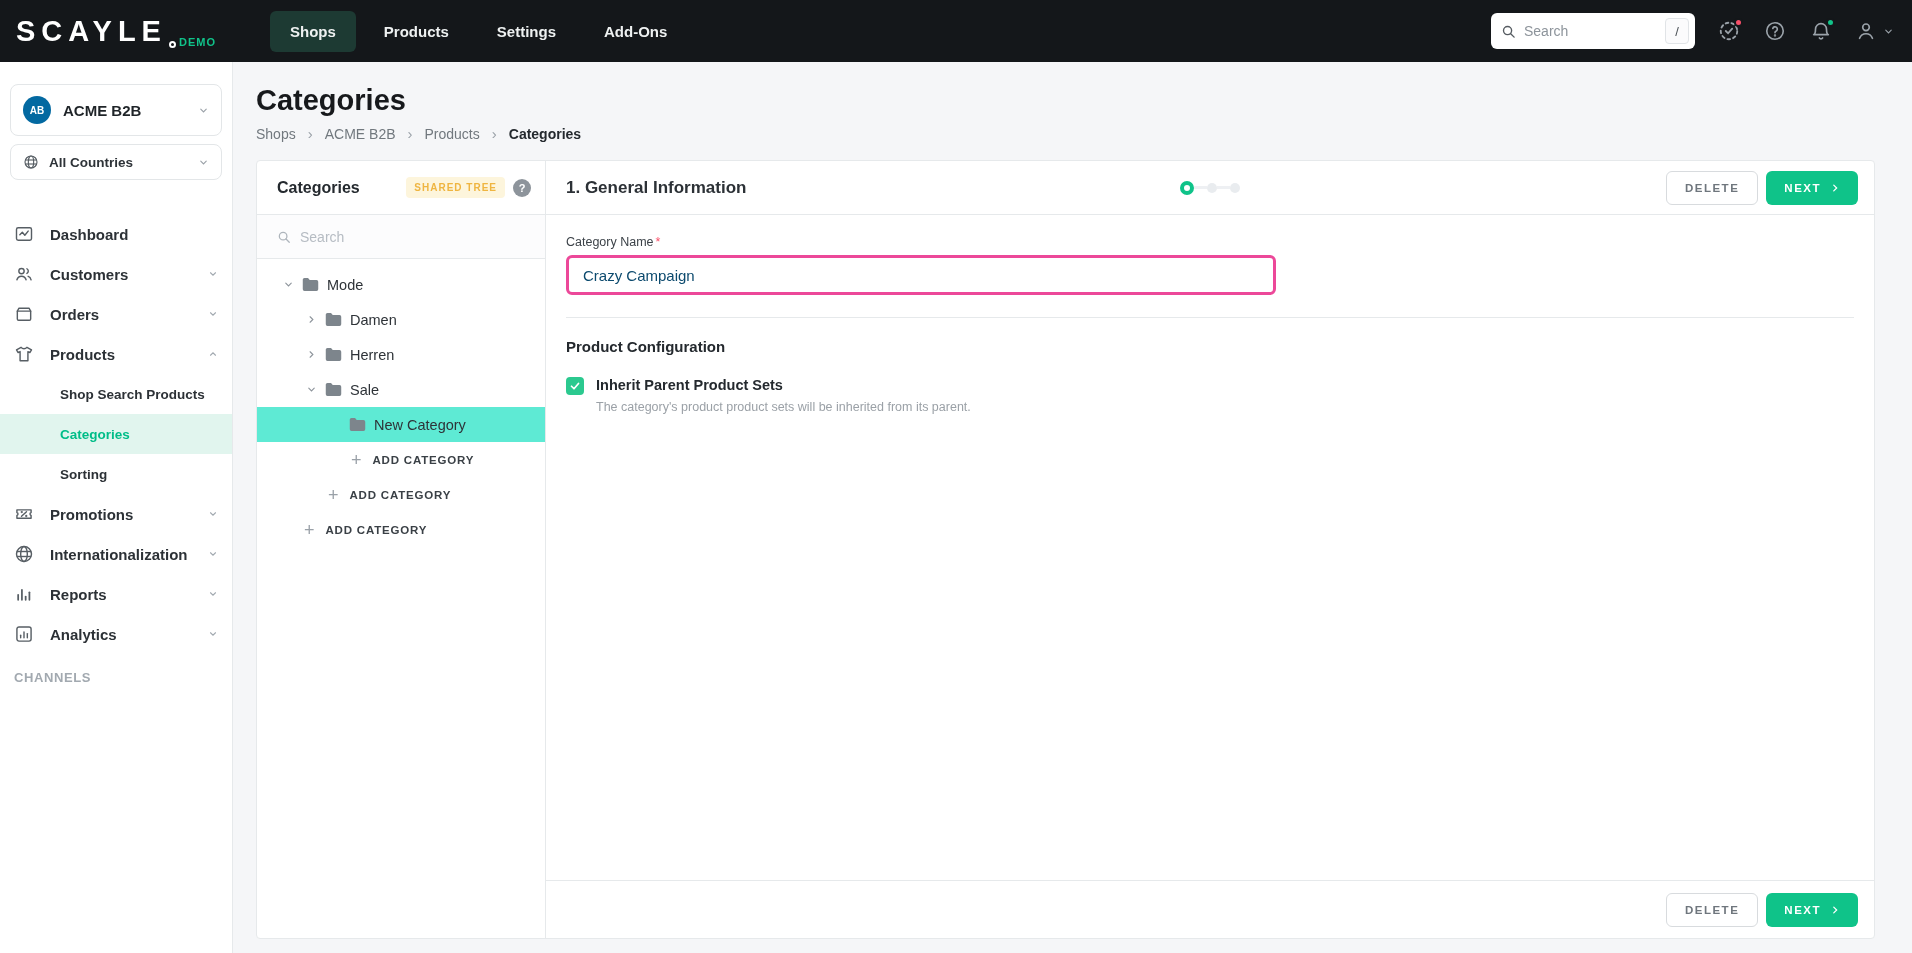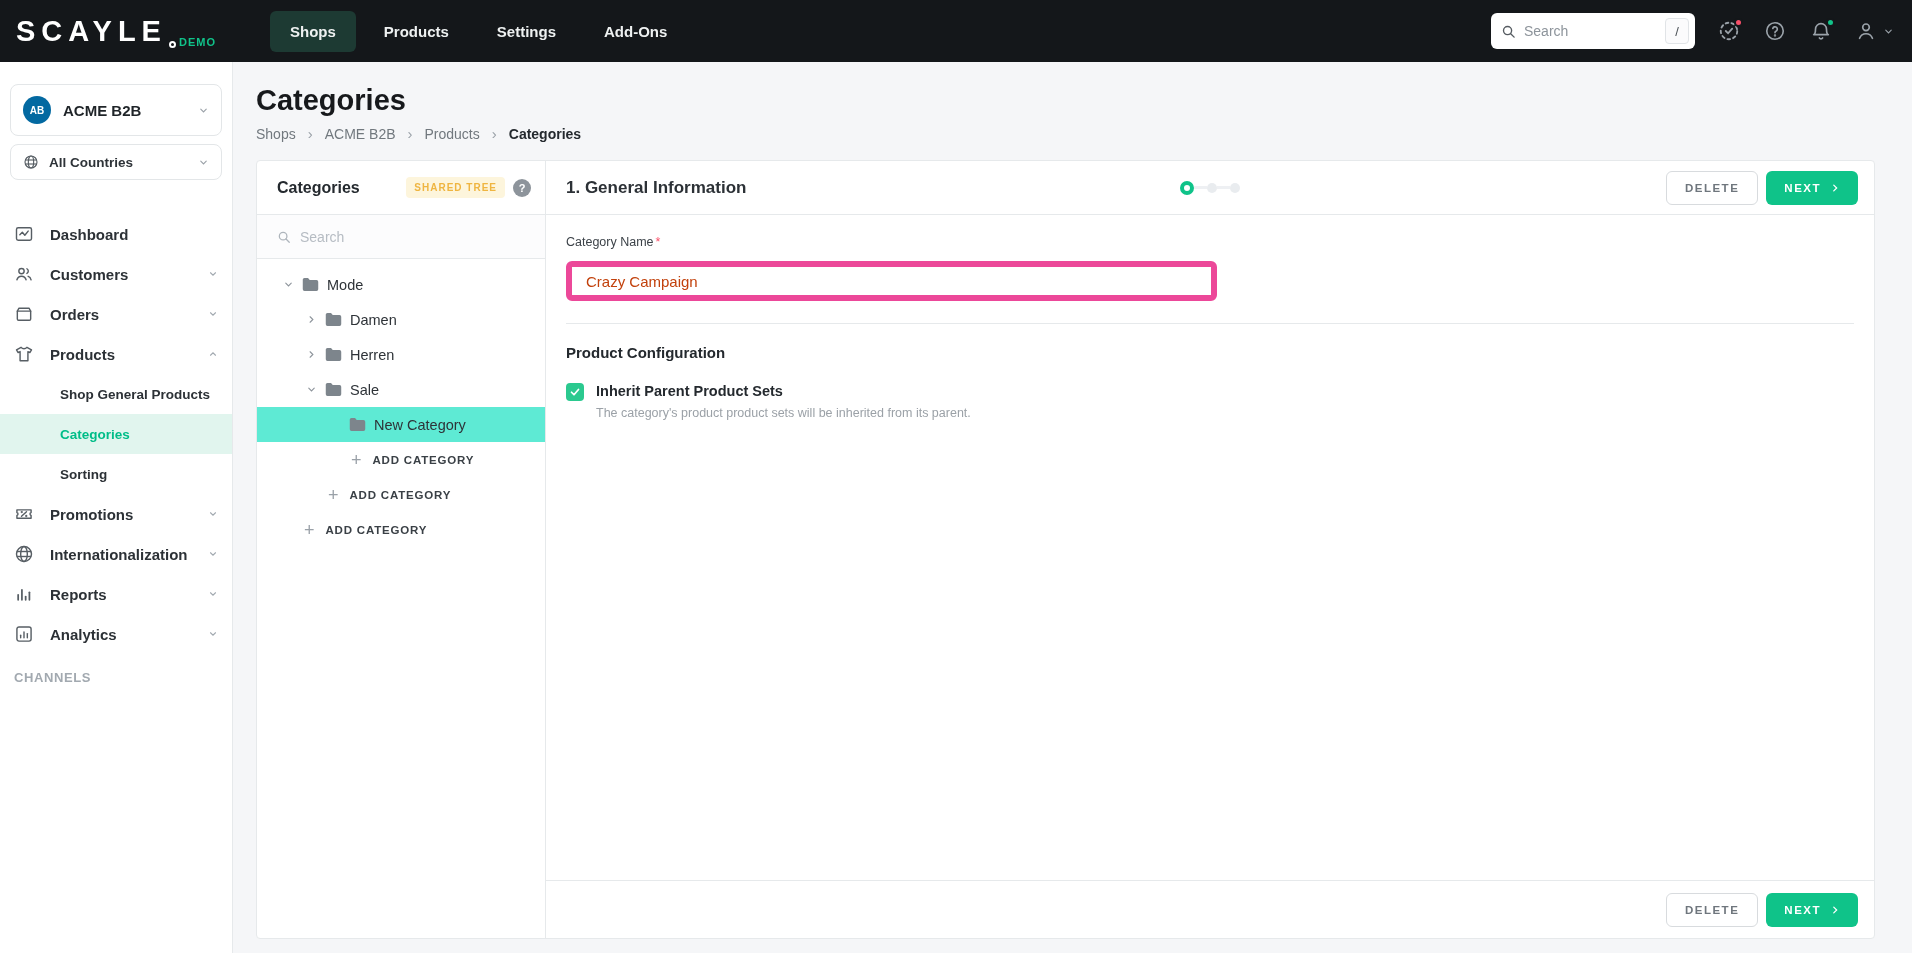--- a/index.html
+++ b/index.html
@@ -85,23 +85,23 @@
   .step-dot { width:10px; height:10px; border-radius:50%; background:#e9ecef; }
   .step-dot.current { width:14px; height:14px; background:#fff; border:4px solid #0fc389; }
   .step-line { width:13px; height:3px; background:#eef0f3; }
   .fp-actions { margin-left:auto; display:flex; gap:8px; }
   .btn { height:34px; border-radius:6px; font-size:11.5px; font-weight:700; letter-spacing:1.5px; display:flex; align-items:center; justify-content:center; padding:0 18px; cursor:pointer; font-family:inherit; }
   .btn-ghost { background:#fff; border:1px solid #d8dbde; color:#6f767d; }
   .btn-primary { background:#0fc389; border:none; color:#fff; gap:9px; }
   .btn-primary .bchev { display:flex; }
 
   .fp-body { flex:1; padding:20px; }
-  .field-label { font-size:12.5px; color:#3c4248; margin-bottom:12px; }
+  .field-label { font-size:12.5px; color:#3c4248; margin-bottom:6px; }
   .req { color:#fa5069; margin-left:2px; }
-  .text-input { width:651px; height:40px; border:6px solid #ec4899; border-radius:6px; padding:0 14px; font-size:15px; color:#c2410c; font-family:inherit; outline:none; }
+  .text-input { width:710px; height:40px; border:3px solid #ec4899; border-radius:6px; padding:0 14px; font-size:15px; color:#0c4a6e; font-family:inherit; outline:none; }
   .divider { border:none; border-top:1px solid #e6e9eb; margin-top:22px; }
   .section-title { margin-top:20px; font-size:15px; font-weight:700; color:#24292e; }
   .check-row { margin-top:22px; display:flex; align-items:flex-start; gap:12px; }
   .checkbox { width:18px; height:18px; border-radius:4px; background:#2bc98f; display:flex; align-items:center; justify-content:center; flex-shrink:0; cursor:pointer; }
   .check-label { font-size:14.5px; font-weight:700; color:#24292e; cursor:pointer; }
   .check-desc { margin:5px 0 0 30px; font-size:12.5px; color:#9ba1a7; }
 
   .fp-footer { height:58px; border-top:1px solid #e6e9eb; display:flex; align-items:center; justify-content:flex-end; gap:8px; padding:0 16px; flex-shrink:0; }
 
   svg { display:block; }
@@ -244,21 +244,21 @@
               <path d="M8.5 4 3 7l2 3.3 2.3-1.2V20h9.4V9.1l2.3 1.2L21 7l-5.5-3c-.8 1-1.9 1.6-3.5 1.6S9.3 5 8.5 4z"></path>
             </svg>
         </span>
         <span class="label">Products</span>
         <span class="ml-auto">
           <svg width="10" height="10" viewBox="0 0 24 24" fill="none" stroke="#a2a9b0" stroke-width="2.6" stroke-linecap="round">
               <polyline points="6 15 12 9 18 15"></polyline>
             </svg>
         </span>
       </div>
-      <div class="sub-item">Shop General Products</div>
+      <div class="sub-item">Shop Search Products</div>
       <div class="sub-item active">Categories</div>
       <div class="sub-item">Sorting</div>
       <div class="menu-item">
         <span>
           <svg width="20" height="20" viewBox="0 0 24 24" fill="none" stroke="#575e64" stroke-width="1.7" stroke-linecap="round" stroke-linejoin="round">
               <path d="M3.5 7h17v3.2a1.9 1.9 0 0 0 0 3.6V17h-17v-3.2a1.9 1.9 0 0 0 0-3.6z"></path>
               <line x1="9" y1="14.8" x2="15" y2="9.2"></line>
               <circle cx="9.3" cy="9.6" r="0.5" fill="#575e64"></circle>
               <circle cx="14.7" cy="14.4" r="0.5" fill="#575e64"></circle>
             </svg>

